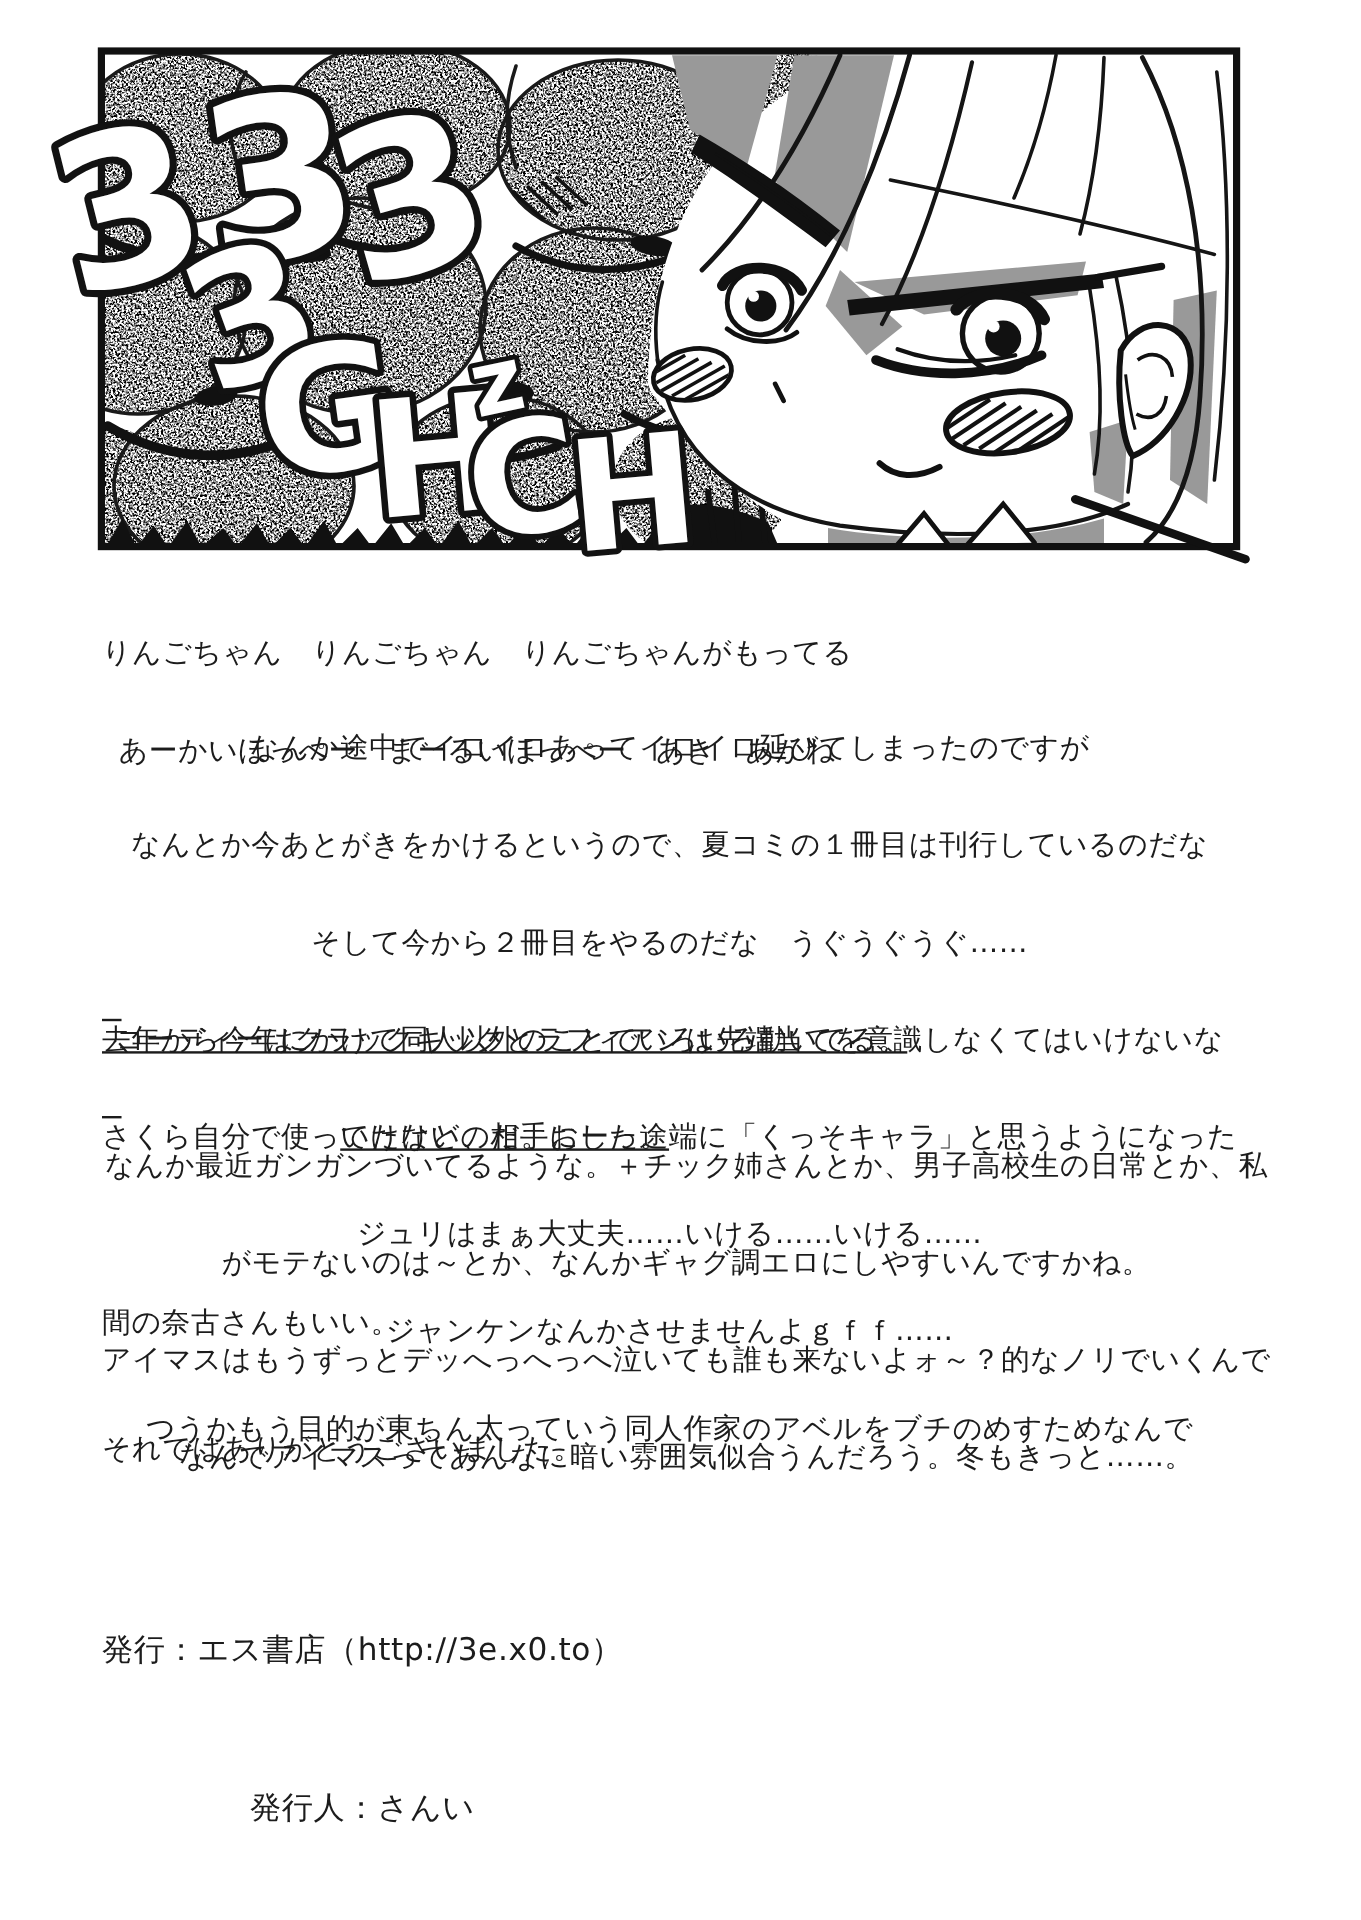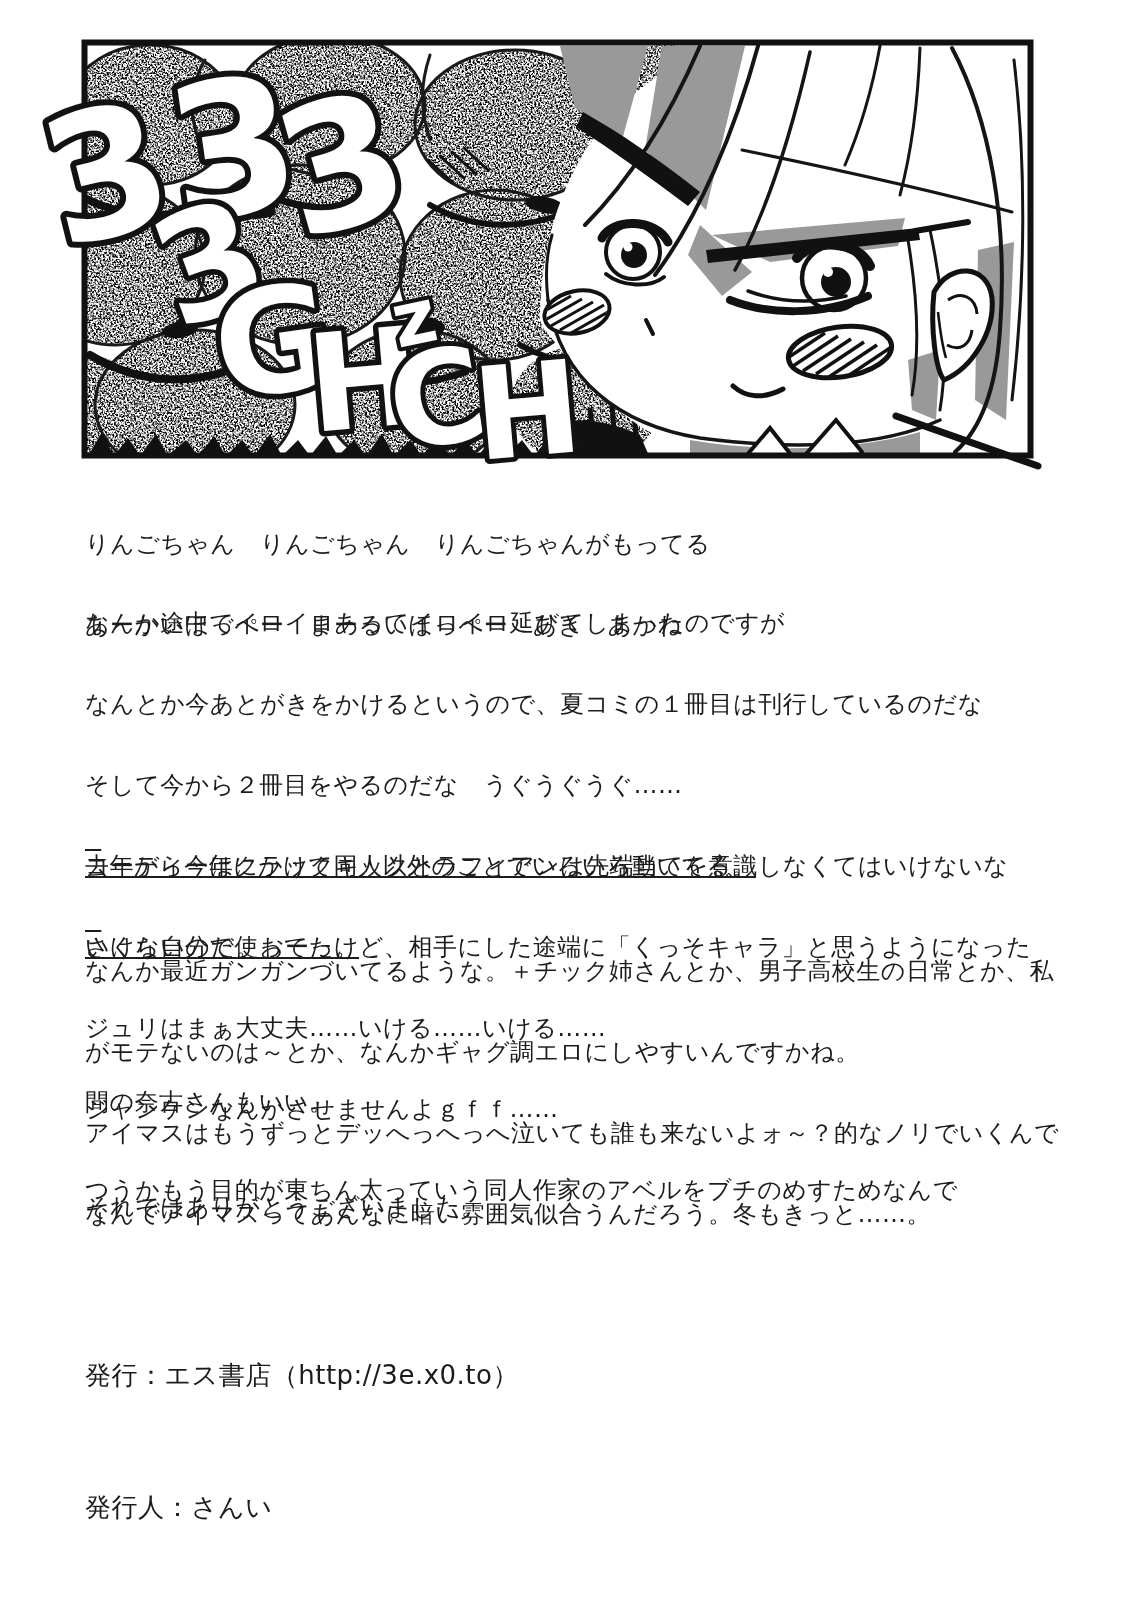--- a/index.html
+++ b/index.html
@@ -1,21 +1,21 @@
 <!DOCTYPE html>
 <html><head>
 <meta charset="utf-8">
 <style>
   html,body{margin:0;padding:0;background:#ffffff;}
   body{width:1134px;height:1600px;position:relative;overflow:hidden;
        font-family:"DejaVu Sans",sans-serif;}
   .panel-wrap{position:absolute;left:0;top:0;width:1134px;height:470px;}
   .jp{position:absolute;left:85px;color:#1c1c1c;font-size:24px;line-height:27px;
       letter-spacing:0.5px;white-space:pre;}
-  .jp div{white-space:pre;}
+  .jp div{white-space:pre;text-align:center;}
   .poem{top:477px;}
   .para1{top:556px;}
   .para2{top:799px;text-decoration:underline;}
   .para3{top:904px;}
   .para4{top:1035px;}
   .para5{top:1140px;}
   .colophon{top:1265px;font-size:26px;line-height:44px;}
   .assistant{top:1552px;font-size:26px;line-height:44px;}
   .sfx-text{font-family:"DejaVu Sans",sans-serif;font-weight:bold;
             paint-order:stroke;stroke:#121212;fill:#ffffff;stroke-linejoin:round;}

